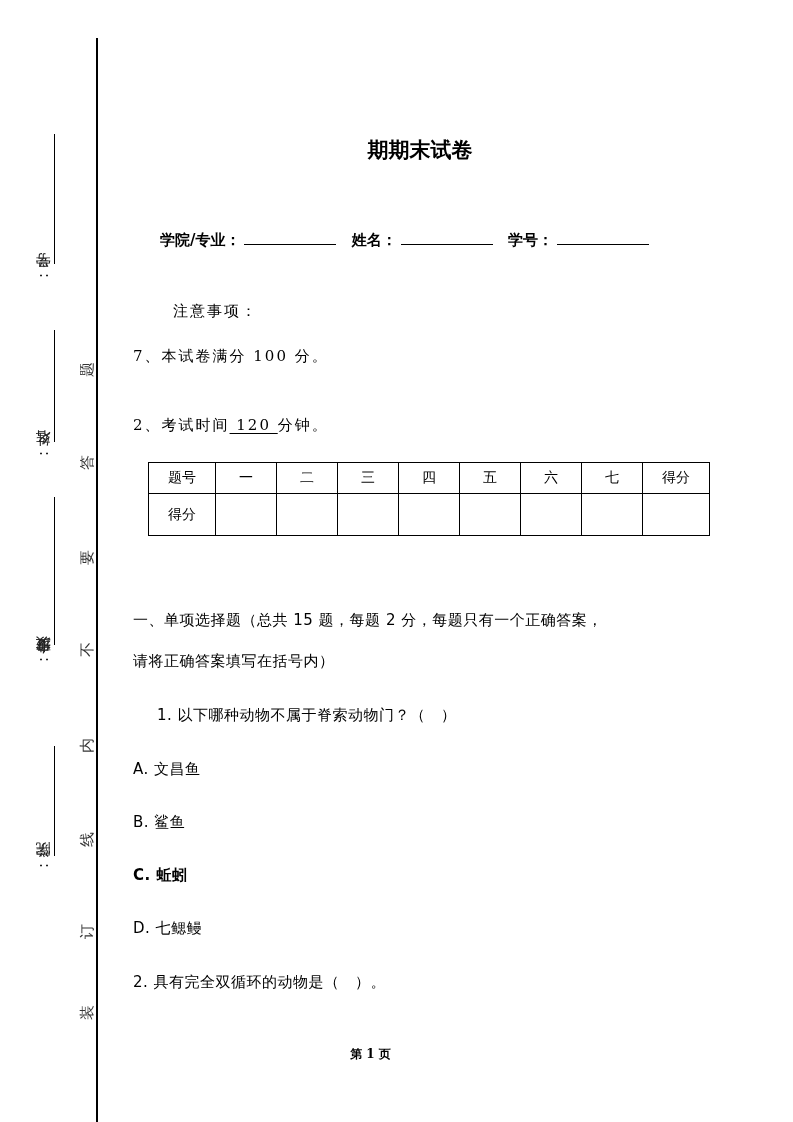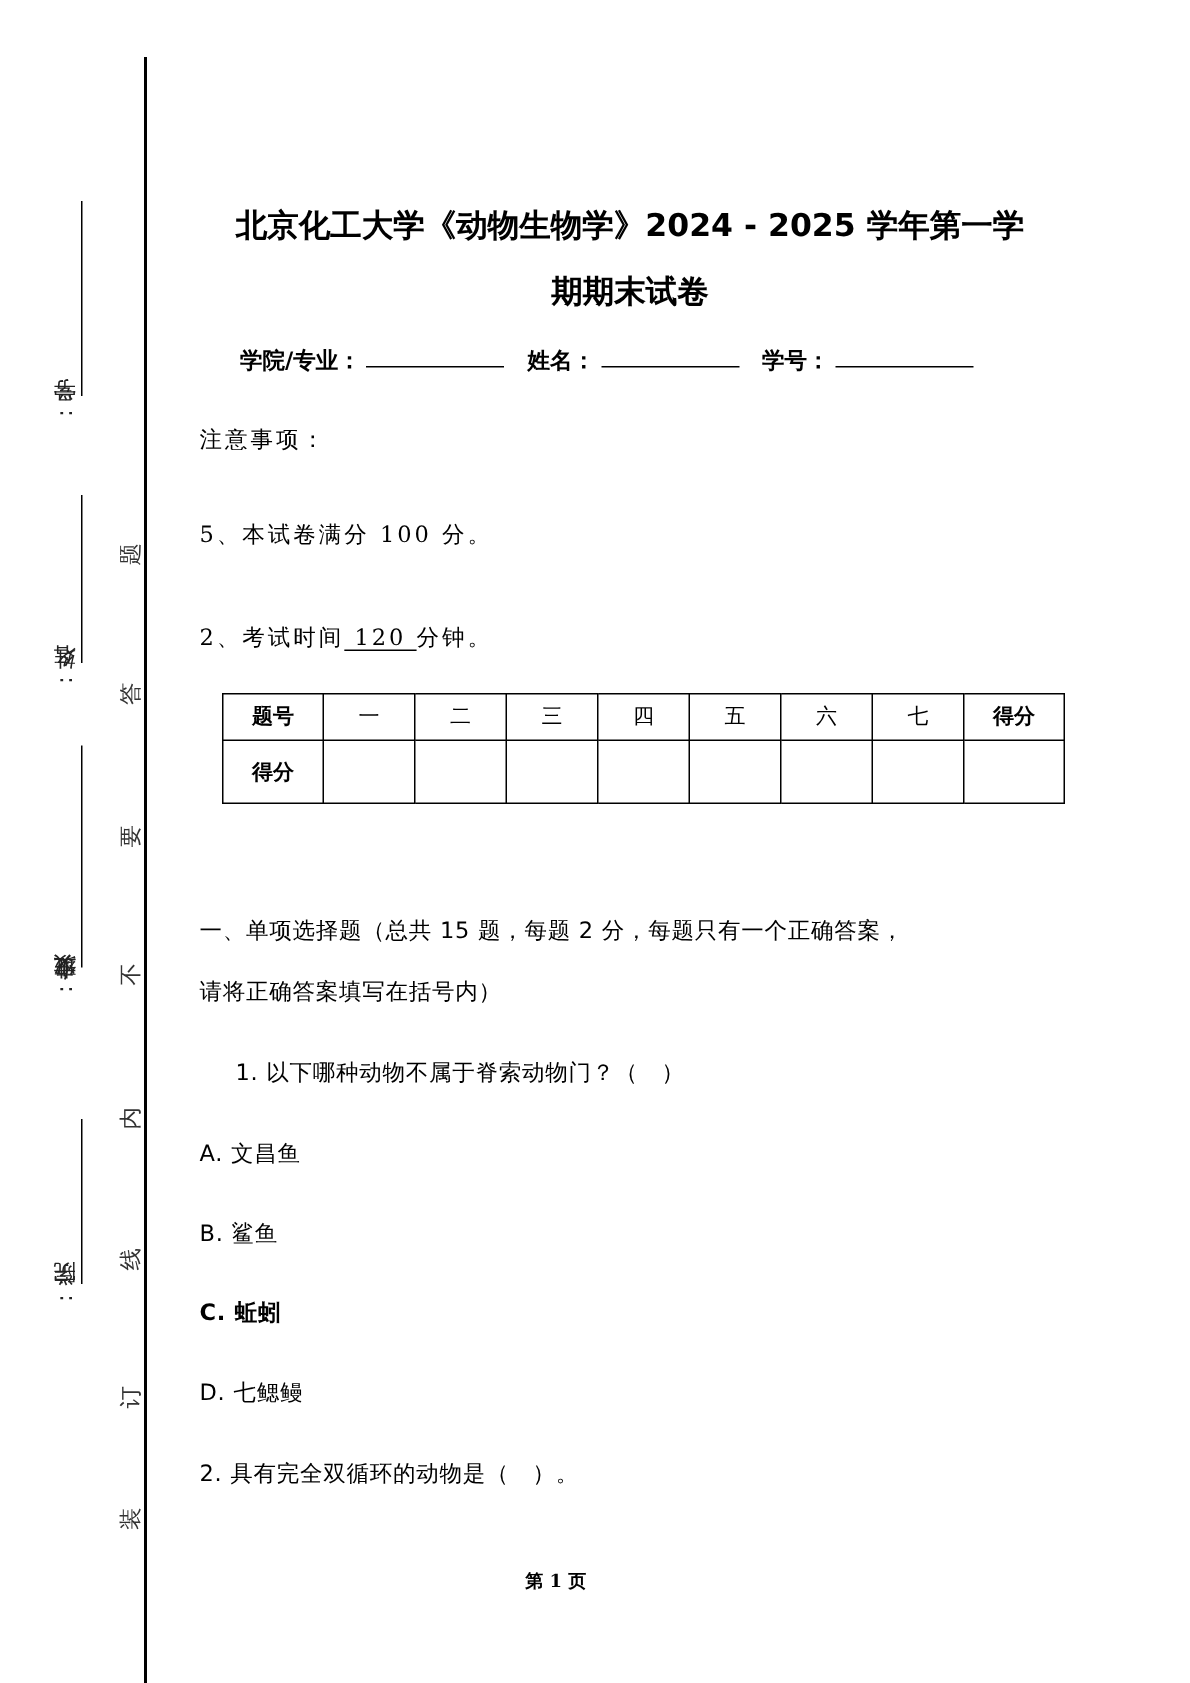--- a/index.html
+++ b/index.html
@@ -22,21 +22,21 @@
     .info-row .blank { display: inline-block; width: 92px; border-bottom: 1px solid #000; height: 14px; margin: 0 10px 0 4px; }
 
     .text { position: absolute; left: 133px; font-size: 15px; white-space: nowrap; letter-spacing: 2px; }
     .text.sans { font-family: "DejaVu Sans", sans-serif; letter-spacing: 0.5px; }
     .u { text-decoration: underline; text-underline-offset: 3px; }
 
     
     table.score { position: absolute; left: 148px; top: 462px; border-collapse: collapse; }
     table.score td { border: 1px solid #000; text-align: center; font-family: "DejaVu Sans", sans-serif;
                      font-size: 14px; width: 60px; padding: 0; }
-    table.score td.hdr { font-weight: bold; width: 66px; margin-left: 20px; }
+    table.score td.hdr { font-weight: normal; width: 66px; margin-left: 20px; }
     table.score tr.r0 td { height: 30px; }
     table.score tr.r1 td { height: 41px; }
     table.score tr.r2 td { height: 50px; }
 
     .footer { position: absolute; left: 0; width: 741px; top: 1046px; text-align: center;
               font-family: "DejaVu Serif", serif; font-weight: bold; font-size: 12px; }
   </style>
 </head>
 <body>
 
@@ -54,32 +54,31 @@
 <span class="vchar" style="top:360px;">题</span>
 <span class="vchar" style="top:453px;">答</span>
 <span class="vchar" style="top:548px;">要</span>
 <span class="vchar" style="top:640px;">不</span>
 <span class="vchar" style="top:736px;">内</span>
 <span class="vchar" style="top:830px;">线</span>
 <span class="vchar" style="top:922px;">订</span>
 <span class="vchar" style="top:1003px;">装</span>
 
 <div class="title">
-  <div>北京化工大学《动物生物学》2024 - 2025 学年第一学</div>
   <div>期期末试卷</div>
 </div>
 
 <div class="info-row">
   <span>学院/专业：</span><span class="blank"></span>
   <span>姓名：</span><span class="blank"></span>
   <span>学号：</span><span class="blank"></span>
 </div>
 
-<div class="text" style="top:284px;">注意事项：</div>
-<div class="text" style="top:347px;">5、本试卷满分 100 分。</div>
+<div class="text" style="top:302px;margin-left:40px;">注意事项：</div>
+<div class="text" style="top:347px;">7、本试卷满分 100 分。</div>
 <div class="text" style="top:416px;">
   <span>2、考试时间</span><span class="u"> 120 </span><span>分钟。</span>
 </div>
 
 <table class="score">
   <tbody>
       <tr class="r0">
     <td class="hdr">题号</td>
     <td>一</td>
     <td>二</td>

